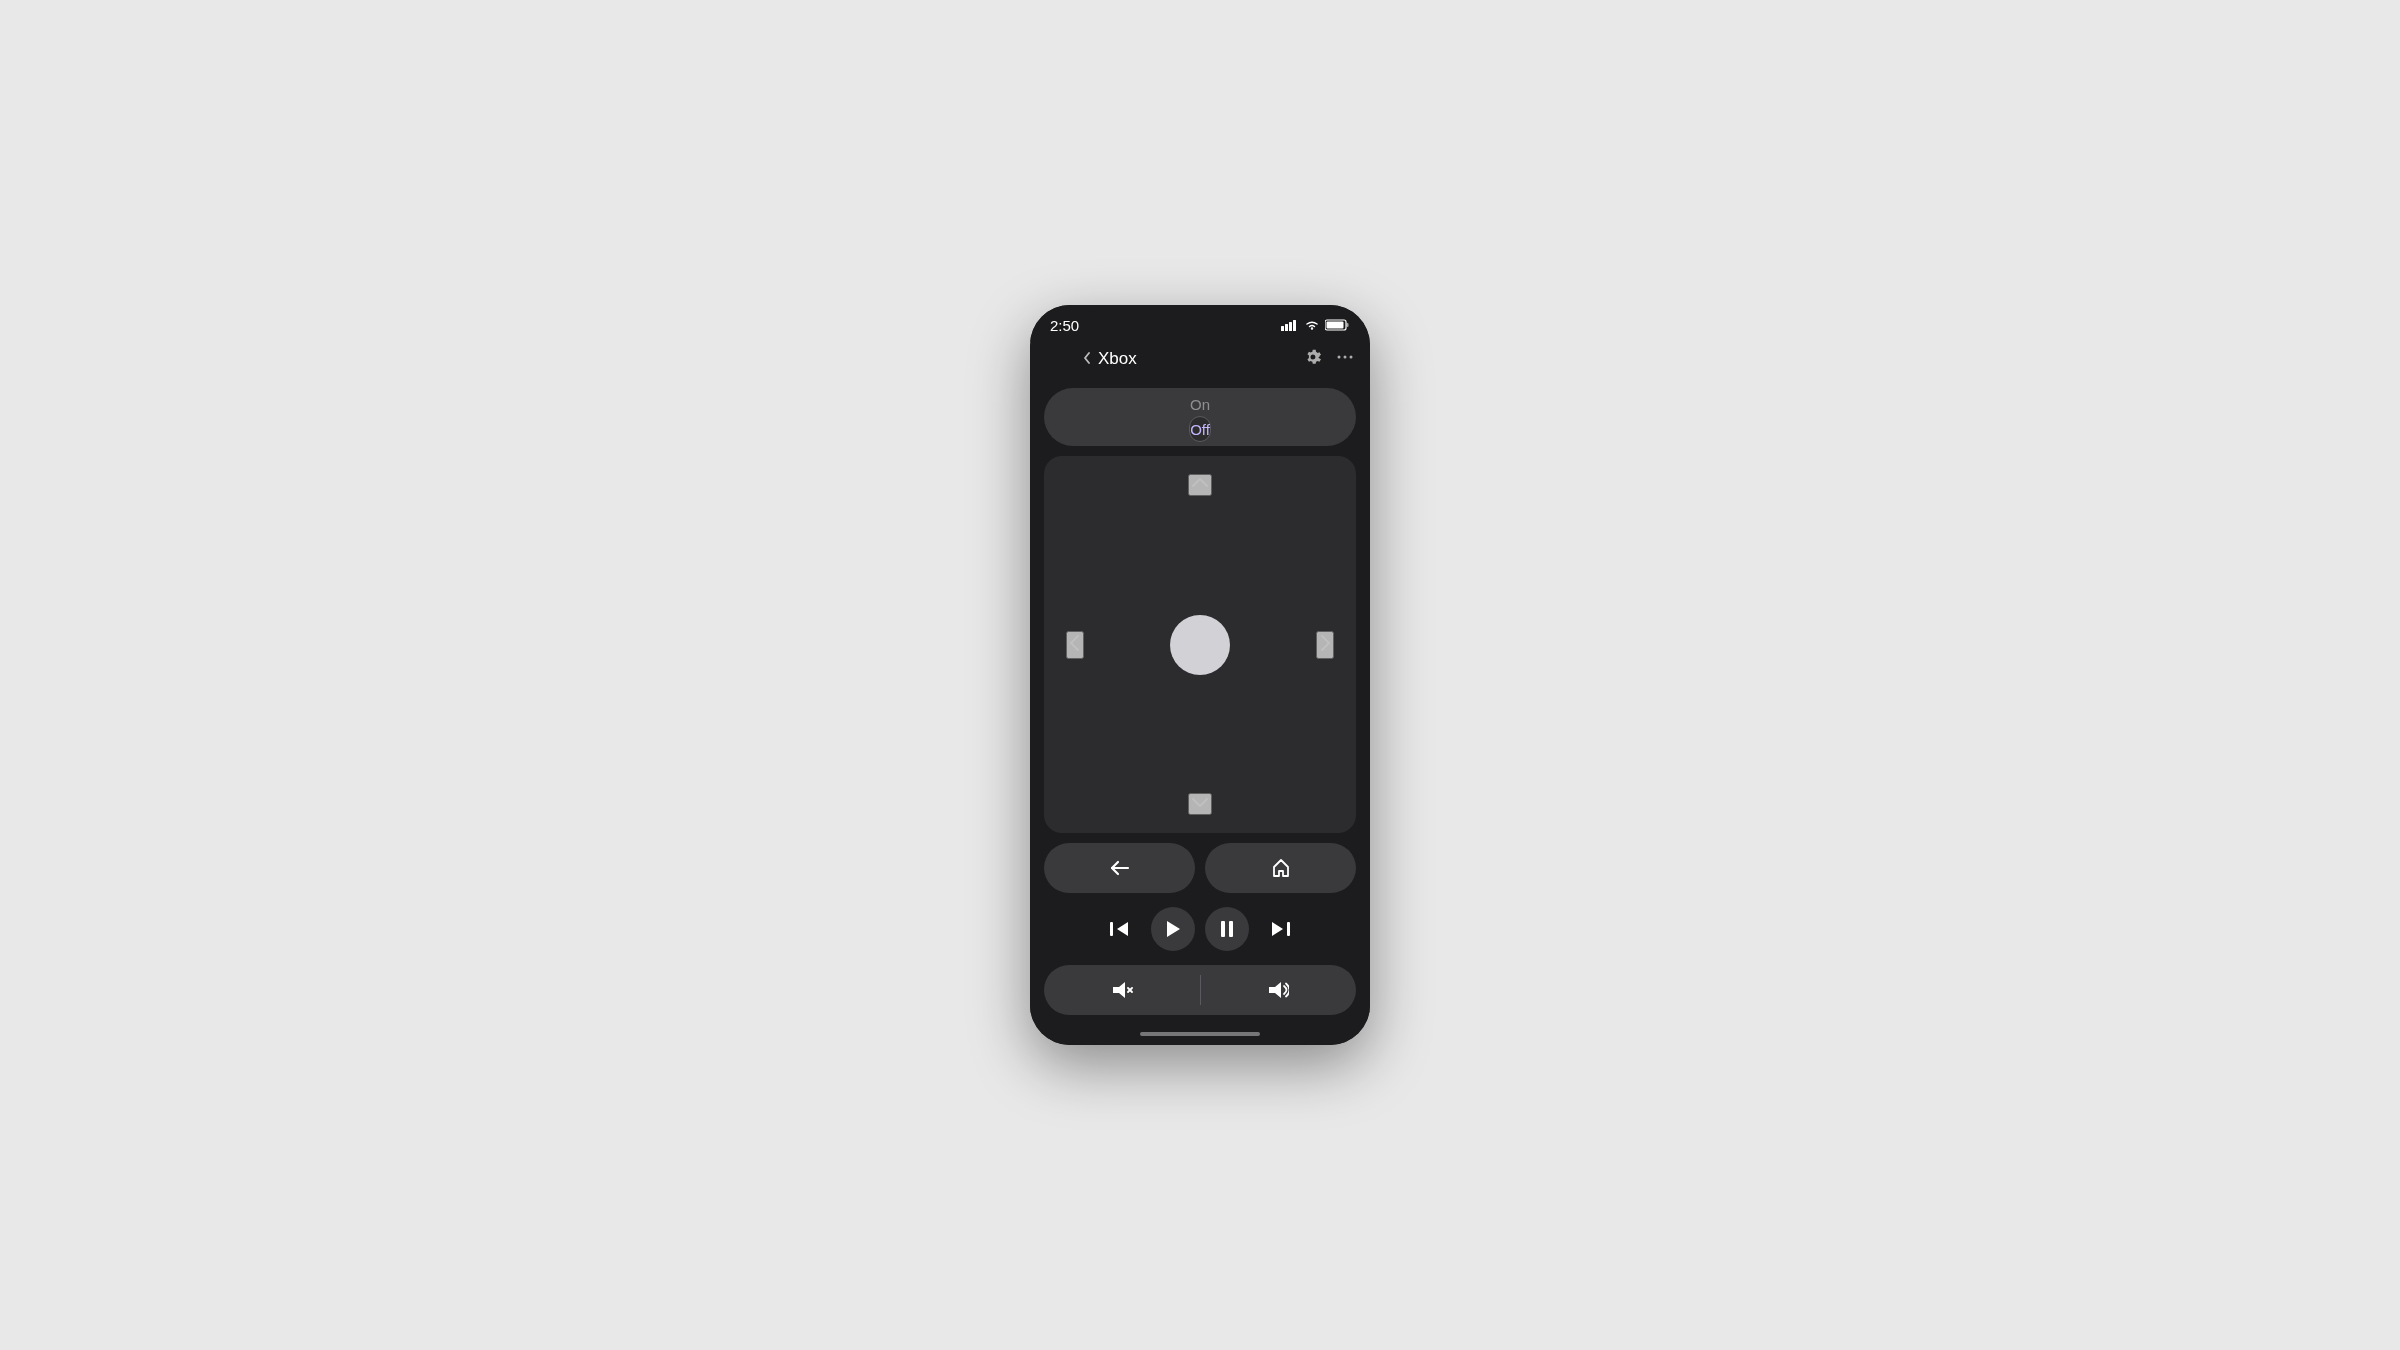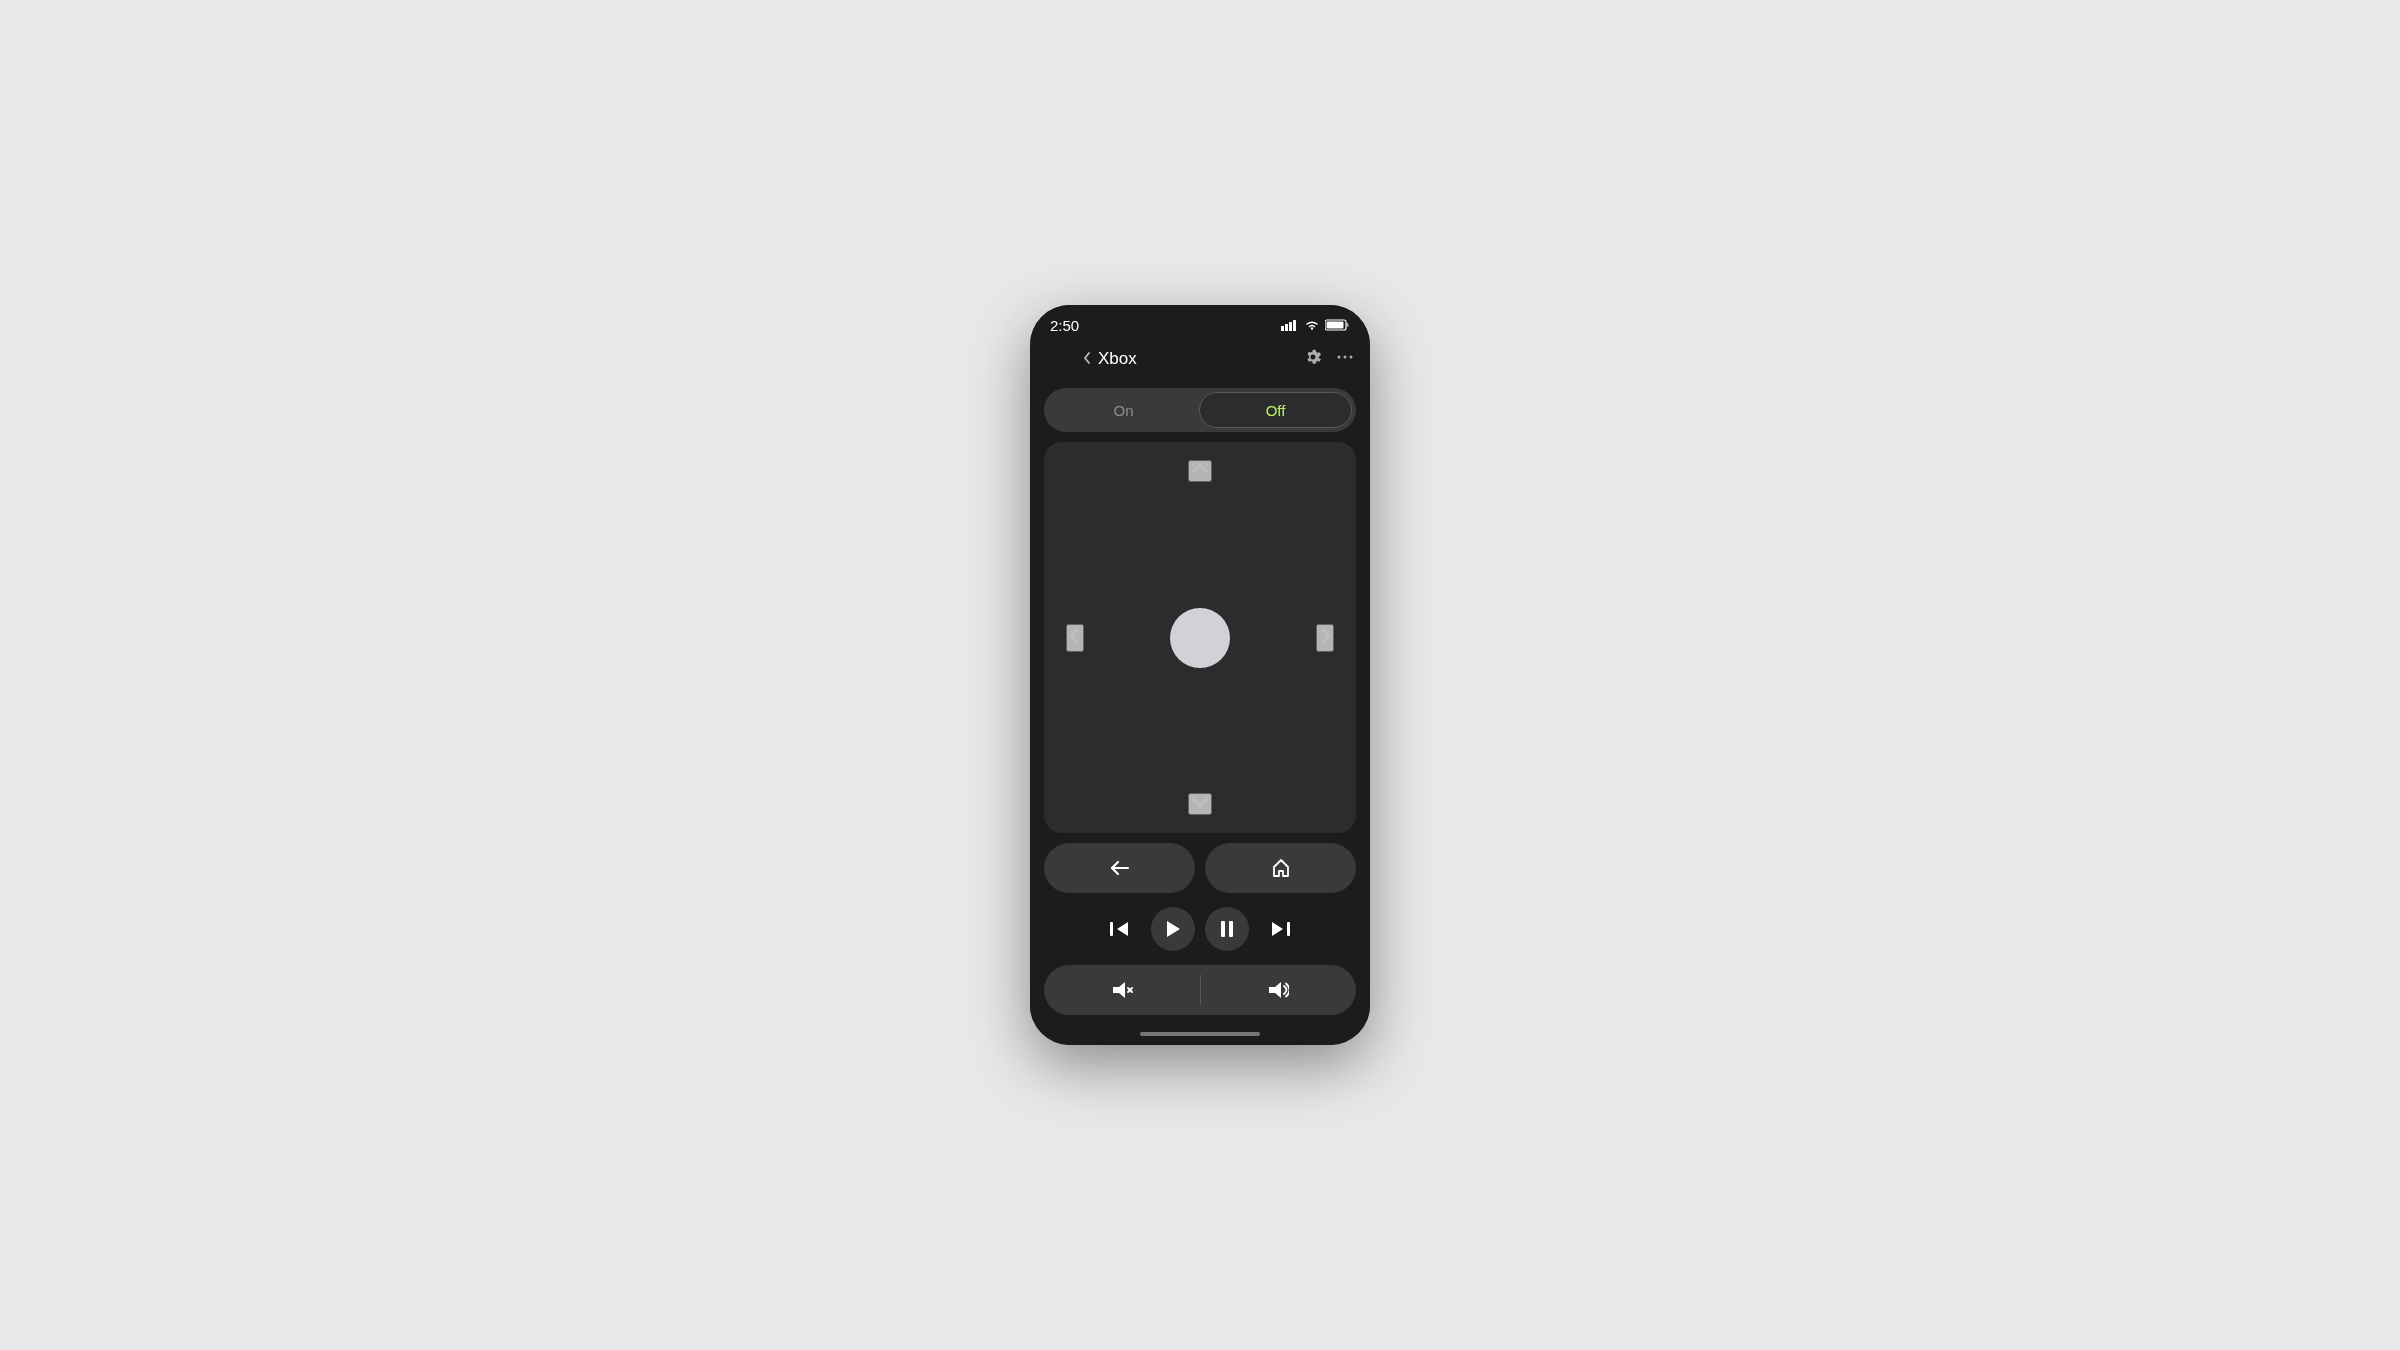--- a/index.html
+++ b/index.html
@@ -119,43 +119,44 @@
       overflow: hidden;
     }
 
     
     .toggle-container {
       background-color: #3a3a3c;
       border-radius: 30px;
       display: flex;
       align-items: center;
       padding: 4px;
-      height: 44px;
-      flex-shrink: 0;
+      height: 58px;
+      flex-shrink: 0;
+      flex-direction: column;
     }
 
     .toggle-btn {
       flex: 1;
       height: 36px;
       border-radius: 24px;
       border: none;
       font-size: 15px;
       font-weight: 500;
       cursor: pointer;
       transition: background 0.2s;
     }
 
     .toggle-on {
       background-color: transparent;
       color: #8e8e93;
     }
 
     .toggle-off {
       background-color: #2c2c2e;
-      color: #bef264;
+      color: #c4b5fd;
       border: 1.5px solid #5a5a5e;
     }
 
     
     .dpad-area {
       background-color: #2c2c2e;
       border-radius: 18px;
       flex: 1;
       display: flex;
       align-items: center;

